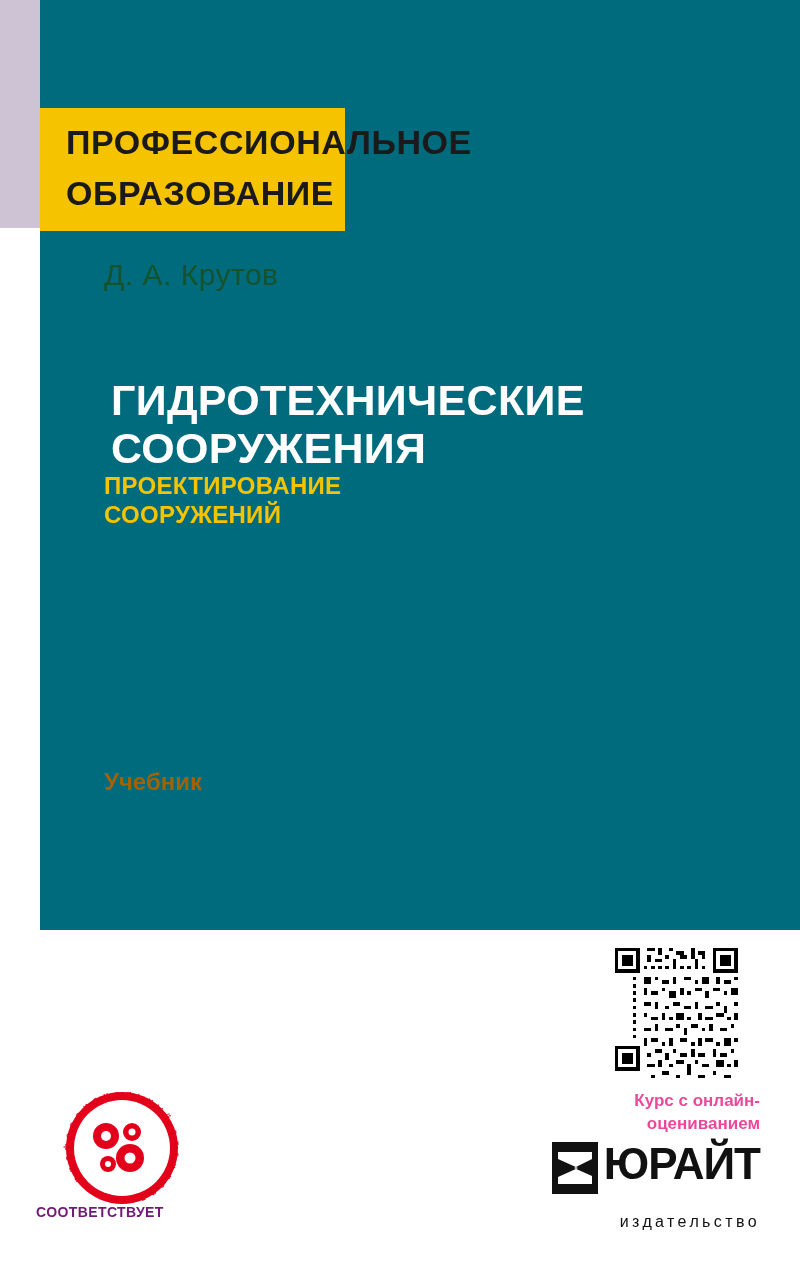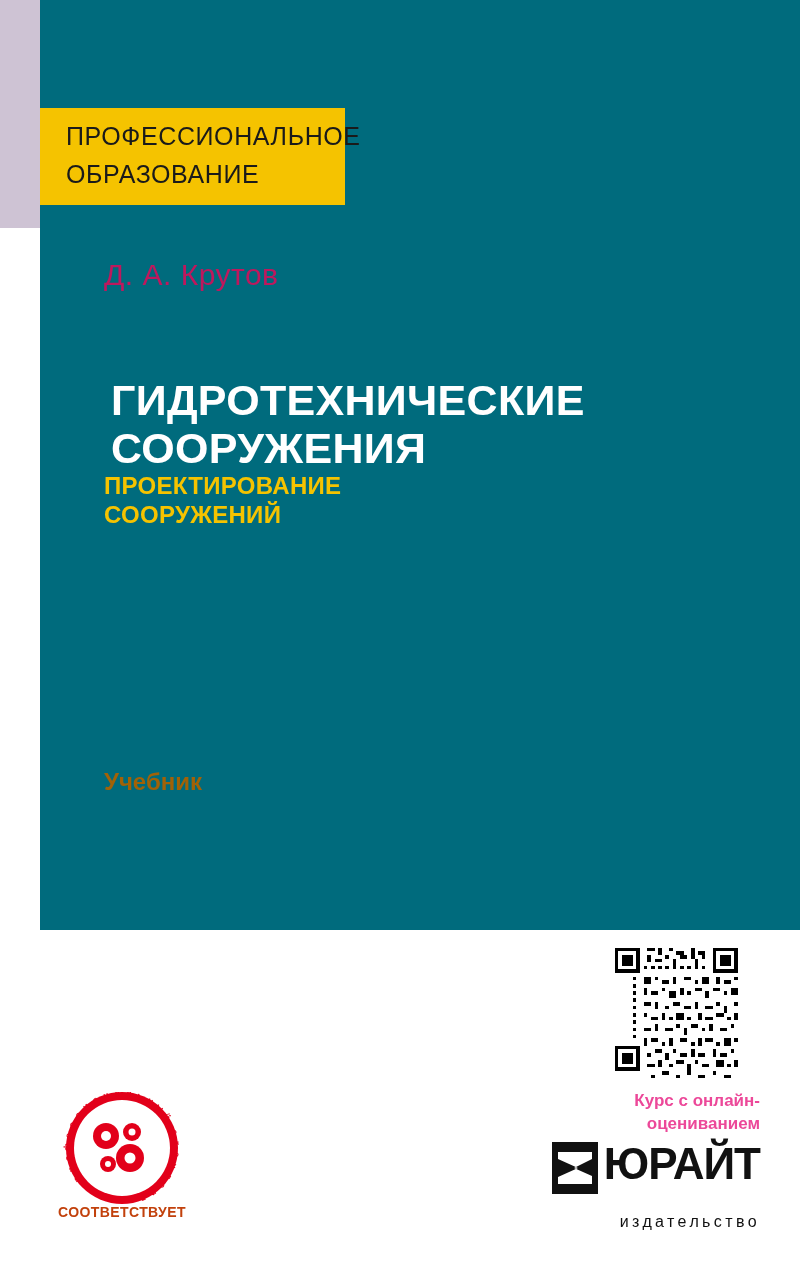--- a/index.html
+++ b/index.html
@@ -39,37 +39,37 @@
   .series-badge {
     position: absolute;
     left: 40px;
     top: 108px;
     background: #f5c300;
     padding: 10px 16px 12px 26px;
     box-sizing: border-box;
     width: 305px;
   }
   .series-line {
-    font-size: 25px;
-    font-weight: normal;
+    font-size: 34px;
+    font-weight: bold;
     letter-spacing: 0.6px;
     color: #1a1a1a;
     line-height: 1.45;
     white-space: nowrap;
   }
   .series-line.second {
     margin-top: 2px;
   }
   
   .author {
     position: absolute;
     left: 104px;
     top: 258px;
     font-size: 30px;
-    color: #be185d;
+    color: #14532d;
     letter-spacing: 0.5px;
   }
   
   .title-block {
     position: absolute;
     left: 104px;
     top: 376px;
     width: 640px;
   }
   .title-main {
@@ -150,24 +150,23 @@
     left: 36px;
     top: 1092px;
     width: 172px;
     height: 150px;
   }
   .stamp-caption {
     position: absolute;
     left: 0;
     top: 112px;
     width: 172px;
-    text-align: center;
     font-size: 14px;
     font-weight: bold;
-    color: #c2410c;
+    color: #701a75;
     letter-spacing: 0.4px;
   }
 </style>
 </head>
 <body>
 
 <div class="cover">
 
   <div class="lavender-band"></div>
   <div class="teal-panel"></div>

